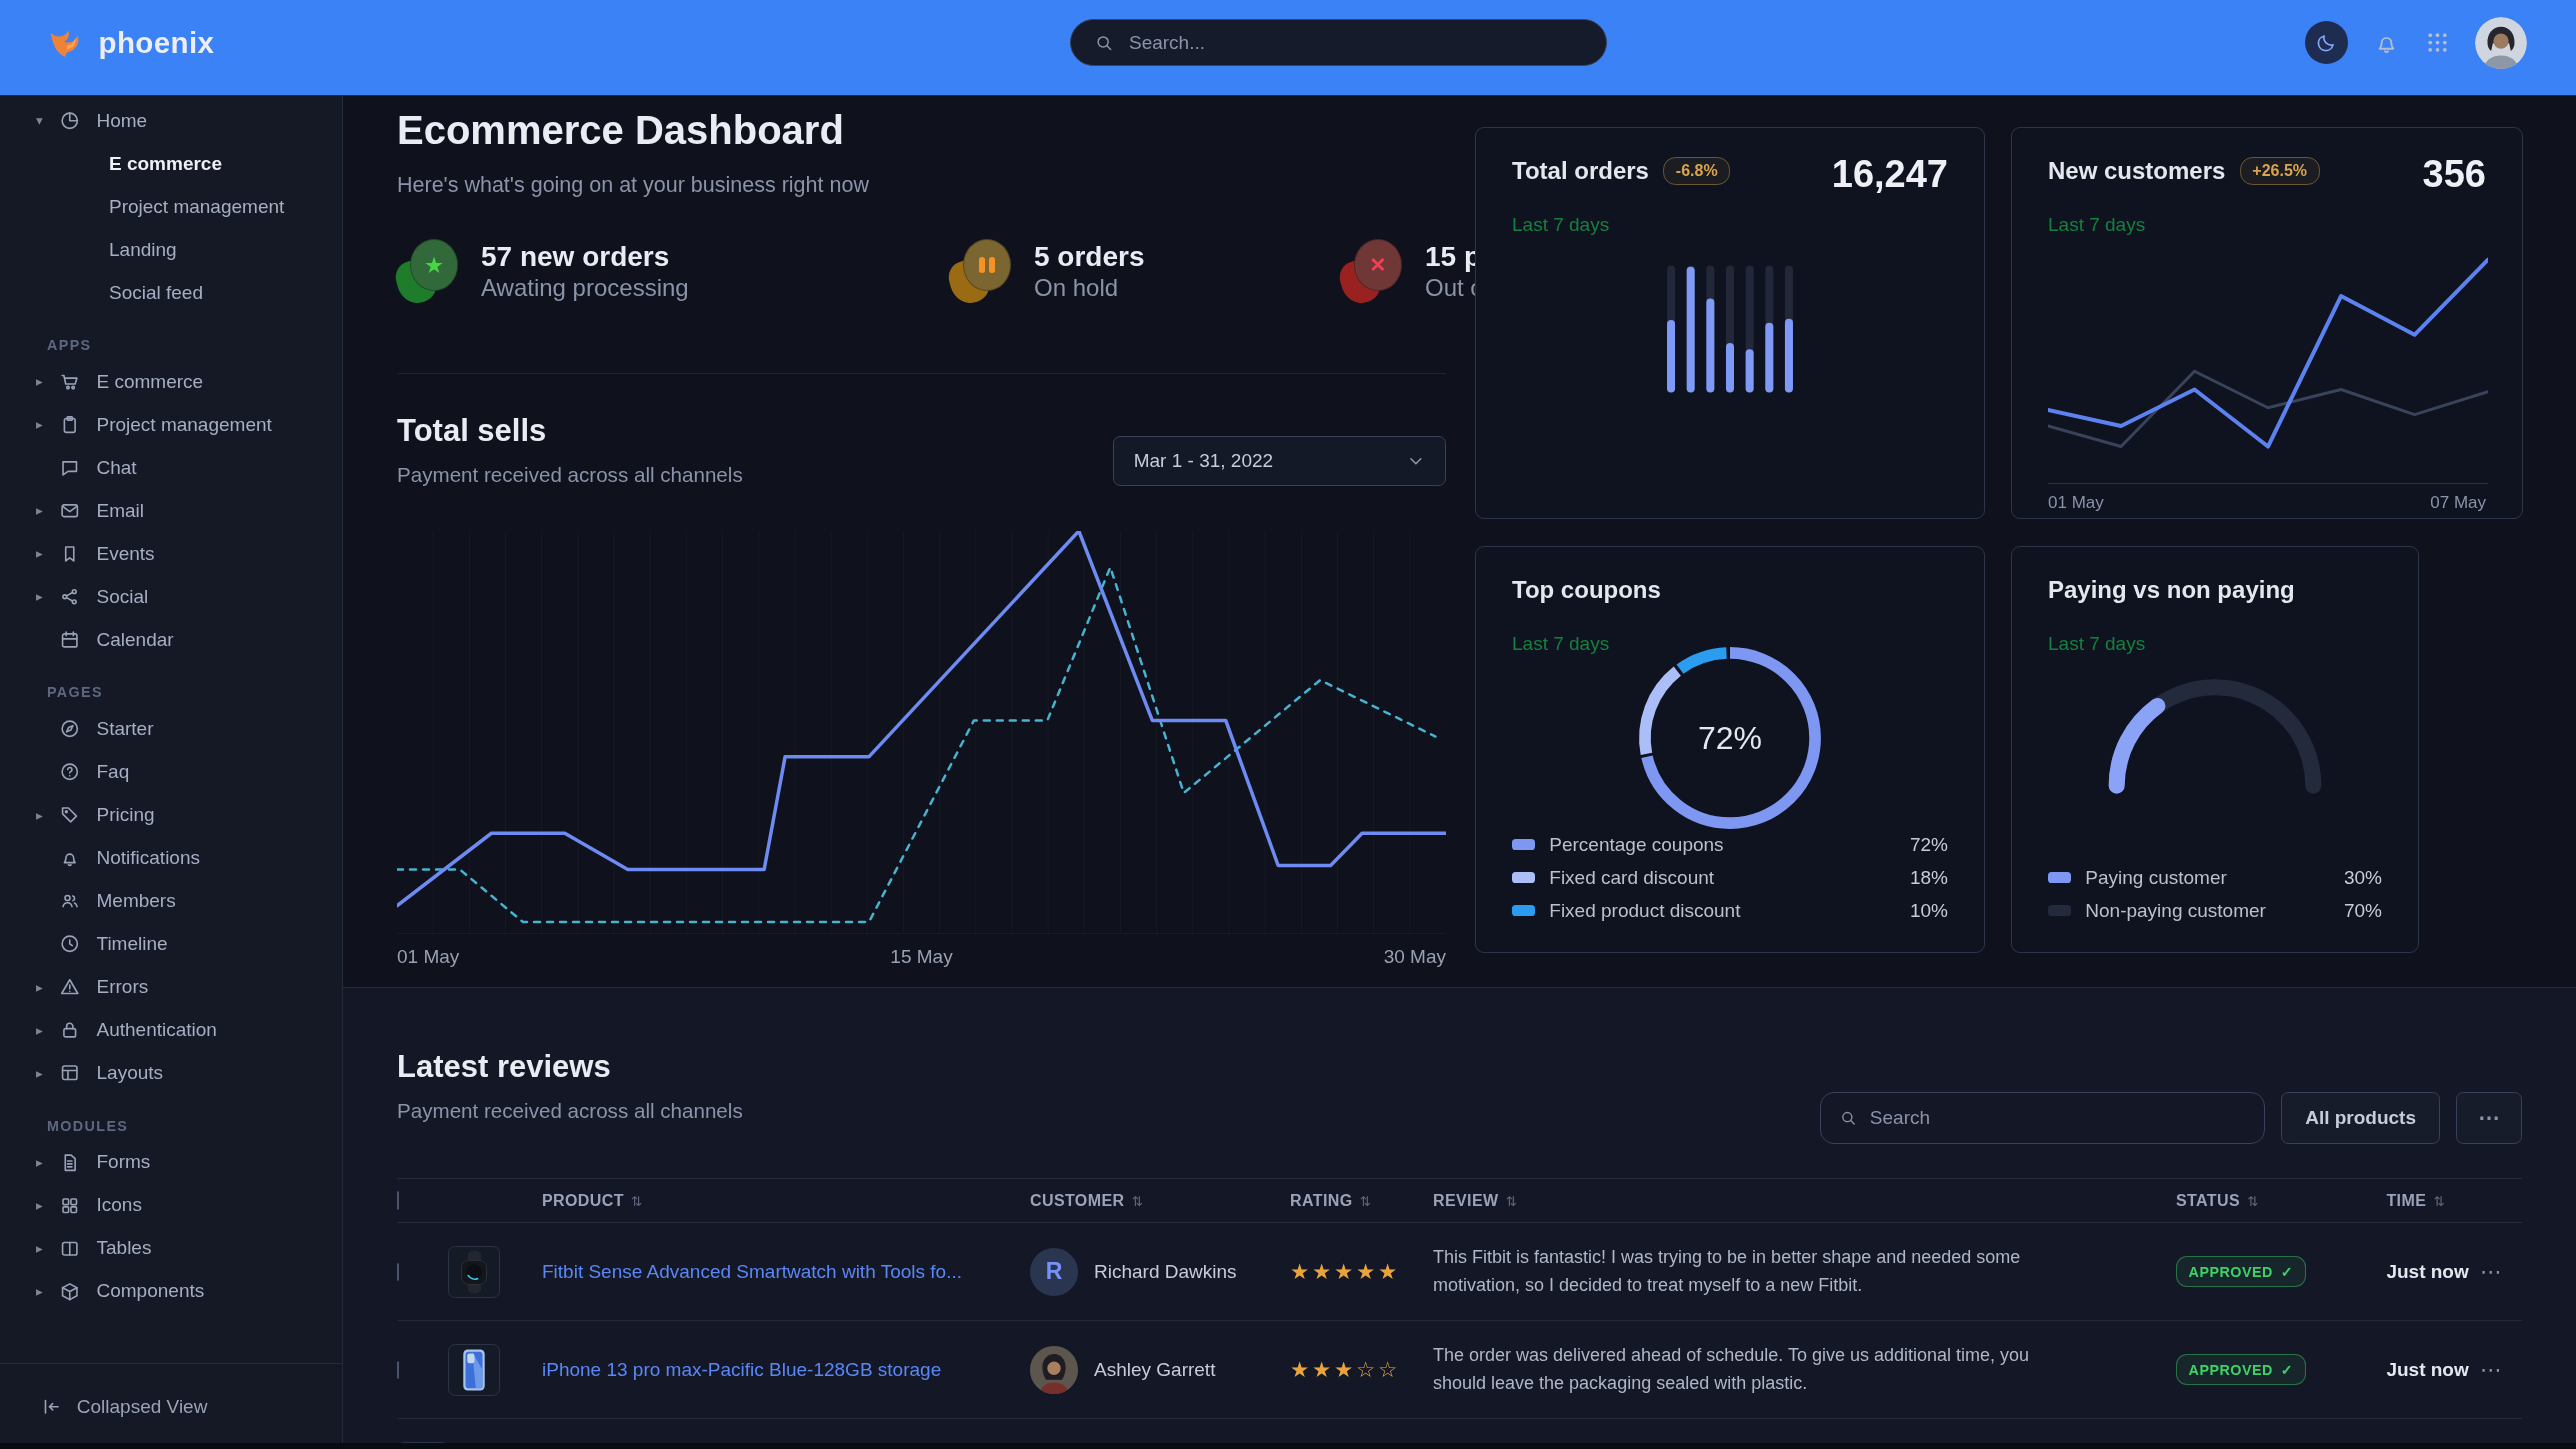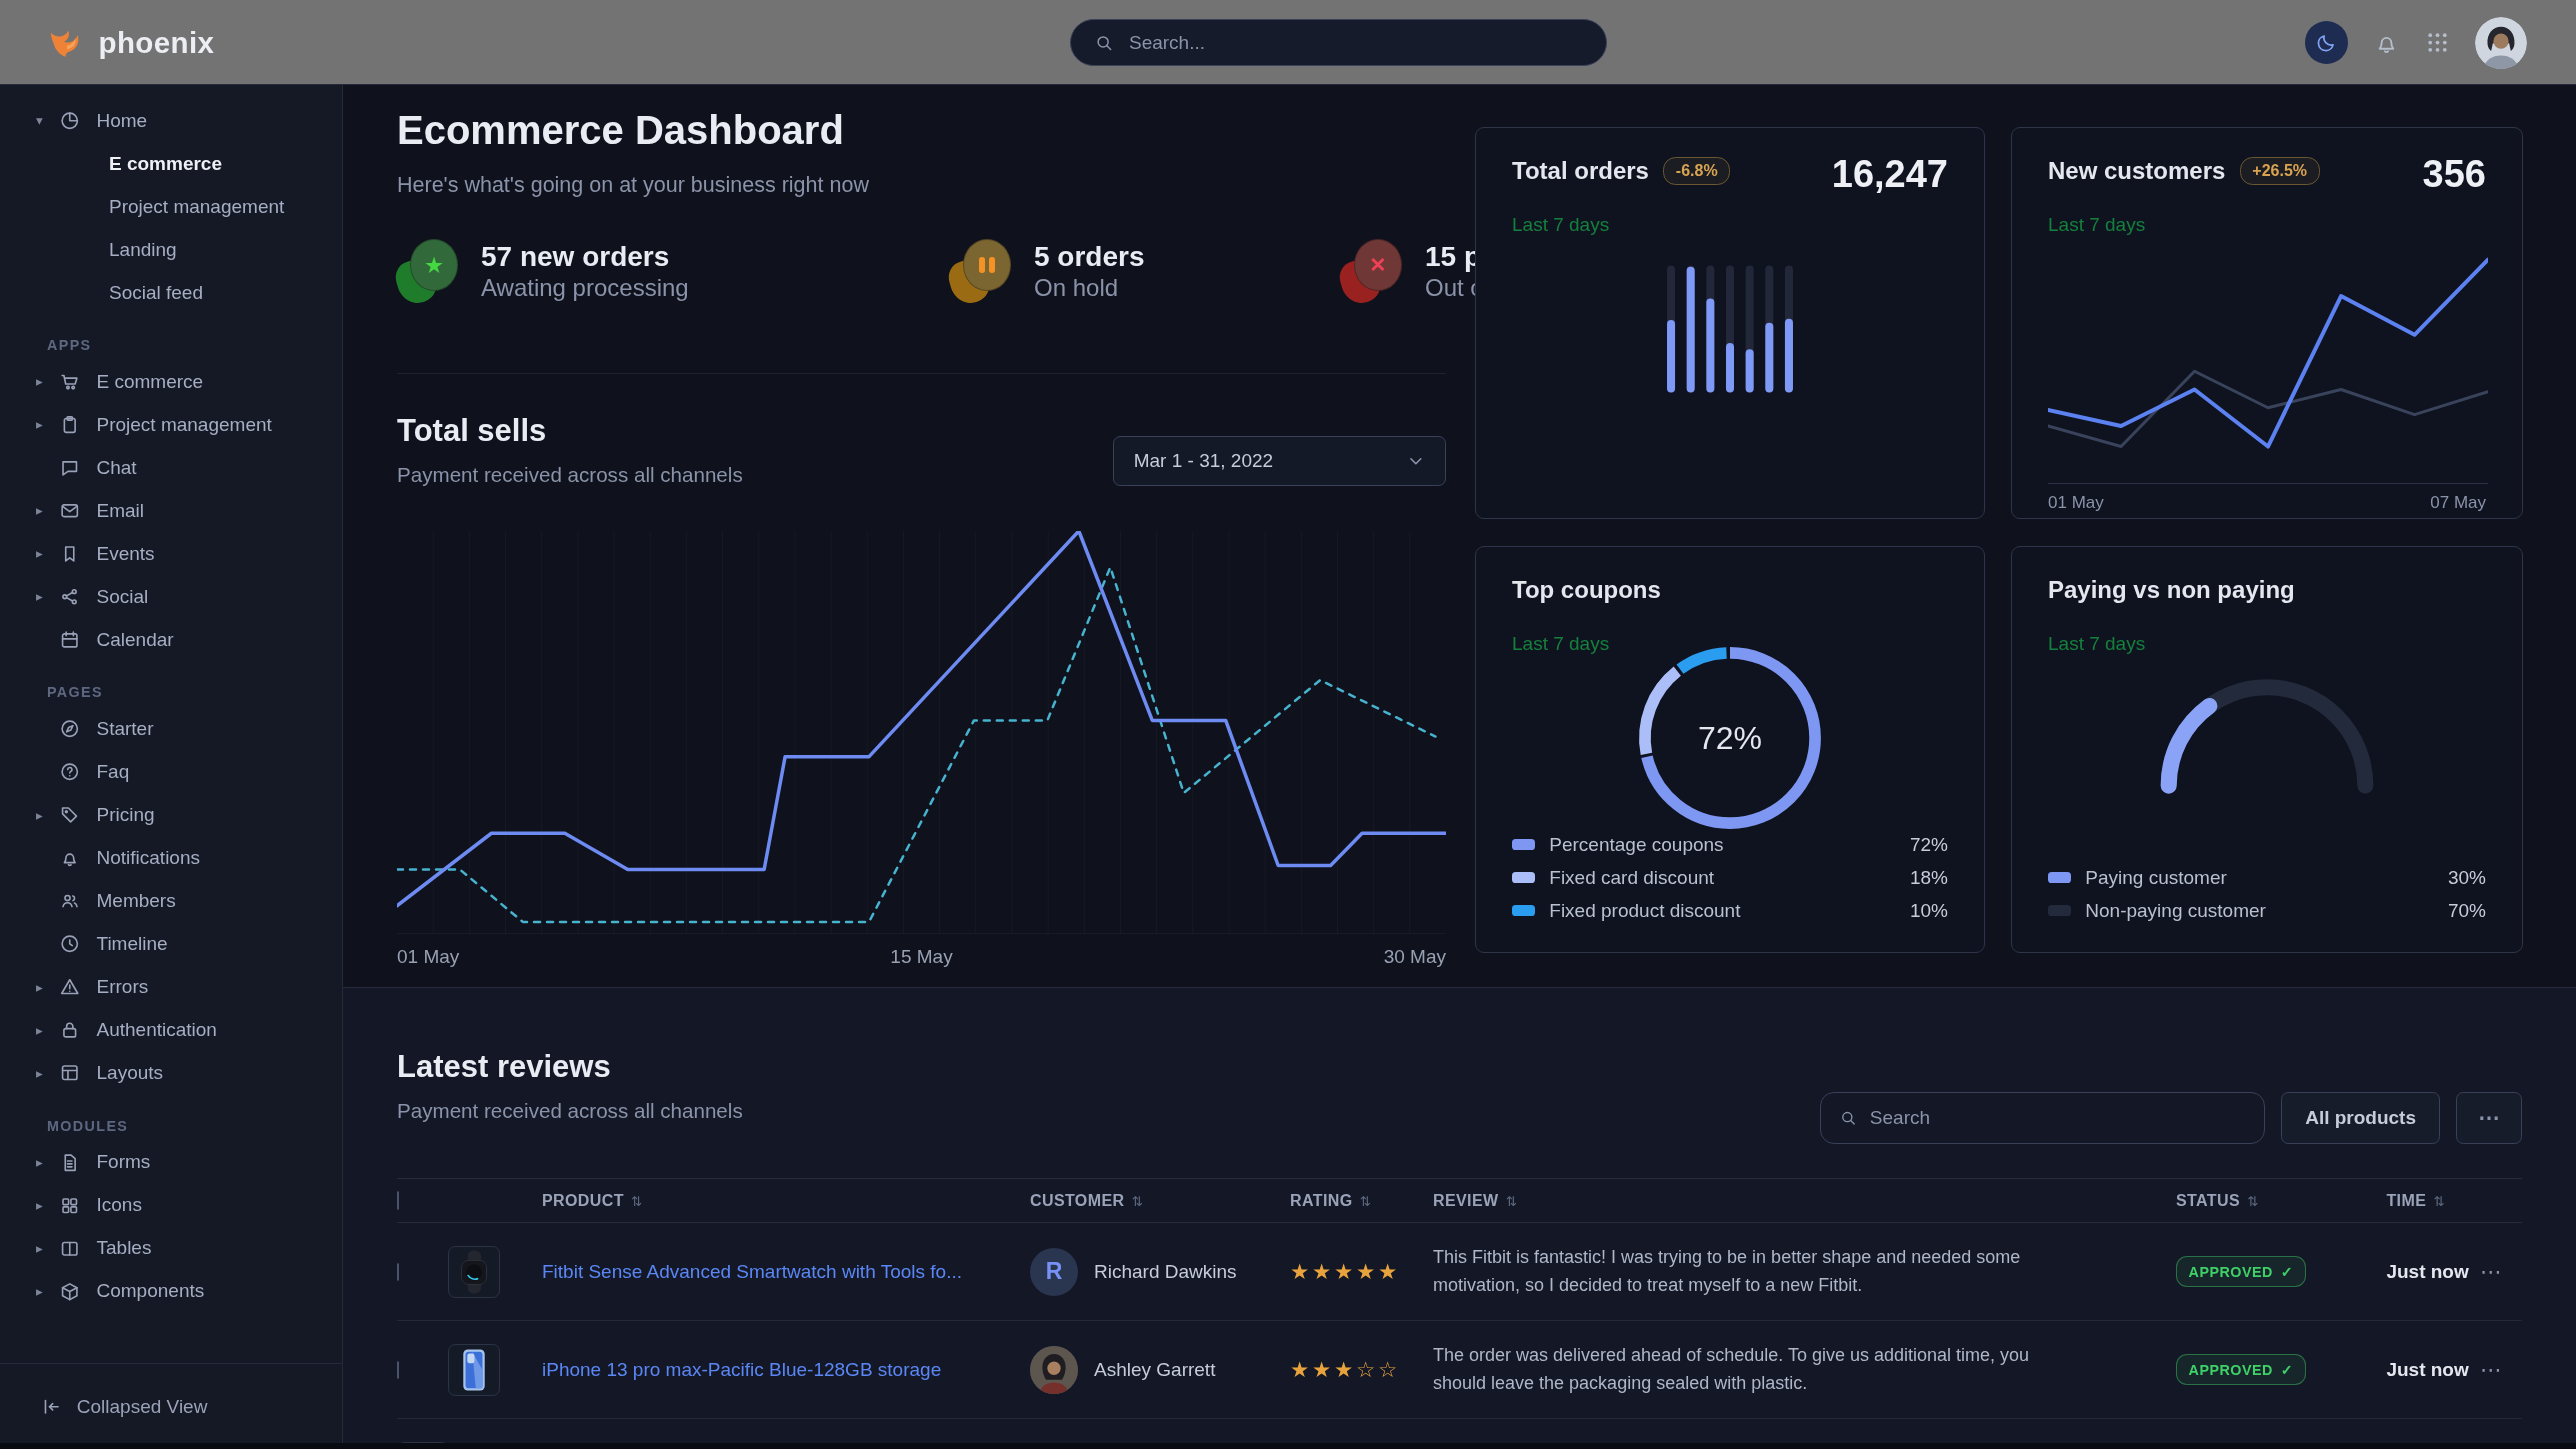--- a/index.html
+++ b/index.html
@@ -1,21 +1,21 @@
 <!DOCTYPE html>
 <html style="font-size:14.3px"><head>
 <meta charset="utf-8">
 <style>
 *{margin:0;padding:0;box-sizing:border-box}
 html,body{background:#0b0d13}
 body{font-family:"Liberation Sans",sans-serif}
 .app{position:relative;width:2576px;height:1449px;overflow:hidden;background:#0f121c;color:#dfe3ec}
 
 
-.topbar{position:absolute;top:0;left:0;width:100%;height:85px;background:#737373;border-bottom:0.9px solid #242a3b;z-index:6}
+.topbar{position:absolute;top:0;left:0;width:100%;height:96px;background:#3b82f6;border-bottom:0.9px solid #242a3b;z-index:6}
 .brand{position:absolute;left:47px;top:0;height:85px;display:flex;align-items:center;gap:12.5px}
 .brand-name{font-size:29.5px;font-weight:bold;color:#eceef4;letter-spacing:0.4px}
 .topsearch{position:absolute;left:1070px;top:19px;width:537px;height:47px;border:0.9px solid #3a4159;border-radius:24px;display:flex;align-items:center;padding:16px 23px;gap:15px;color:#8a93a9;background:#151b2a}
 .topsearch input{background:none;border:none;outline:none;color:#c4cad8;font-size:19px;width:100%;font-family:inherit}
 .topsearch input::placeholder{color:#8a93a9;opacity:1}
 .topbar-right{position:absolute;right:49px;top:0;height:85px;display:flex;align-items:center;gap:25px}
 .theme-toggle{width:43px;height:43px;border-radius:50%;background:#1e2c52;color:#82a5f8;display:flex;align-items:center;justify-content:center;cursor:pointer}
 .icon-btn{color:#b6bdcb;display:flex;align-items:center;justify-content:center;cursor:pointer}
 .avatar{width:52px;height:52px;border-radius:50%;overflow:hidden;cursor:pointer}
 
@@ -59,21 +59,21 @@
 .date-select .icn{color:#8a93a9}
 
 .main-chart{position:absolute;left:54px;top:446px;width:1049px;height:403px}
 .xlabels{position:absolute;left:54px;top:861px;width:1049px;display:flex;justify-content:space-between;font-size:19px;color:#98a0b3}
 
 
 .card{position:absolute;background:#0f131f;border:0.9px solid #2e354b;border-radius:9px;padding:29px 36px}
 #card-orders{left:1132px;top:42px;width:510px;height:392px}
 #card-customers{left:1668px;top:42px;width:512px;height:392px}
 #card-coupons{left:1132px;top:461px;width:510px;height:407px}
-#card-paying{left:1668px;top:461px;width:512px;height:407px}
+#card-paying{left:1668px;top:461px;width:408px;height:407px}
 .card-title-row{display:flex;align-items:center;gap:14.3px}
 .card-title{font-size:24px;font-weight:bold;color:#e4e7ee}
 .badge{font-size:16px;font-weight:bold;color:#d9a452;border:0.9px solid #6b5830;border-radius:12.5px;padding:3.6px 11.6px;background:rgba(217,164,82,.07)}
 .card-value{position:absolute;right:36px;top:25px;font-size:38px;font-weight:bold;color:#eef0f5}
 .card-period{margin-top:29px;font-size:19px;color:#15803d}
 .legend{position:absolute;left:36px;right:36px;bottom:25px}
 .legend-row{display:flex;align-items:center;gap:14.3px;height:33px;font-size:19px;color:#b9c0cf}
 .legend-row .sw{width:23px;height:11.6px;border-radius:3.6px;flex:none}
 .legend-row .val{margin-left:auto;color:#c6ccd9}
 #orders-bars{position:absolute;left:50%;transform:translateX(-50%);top:134px}

